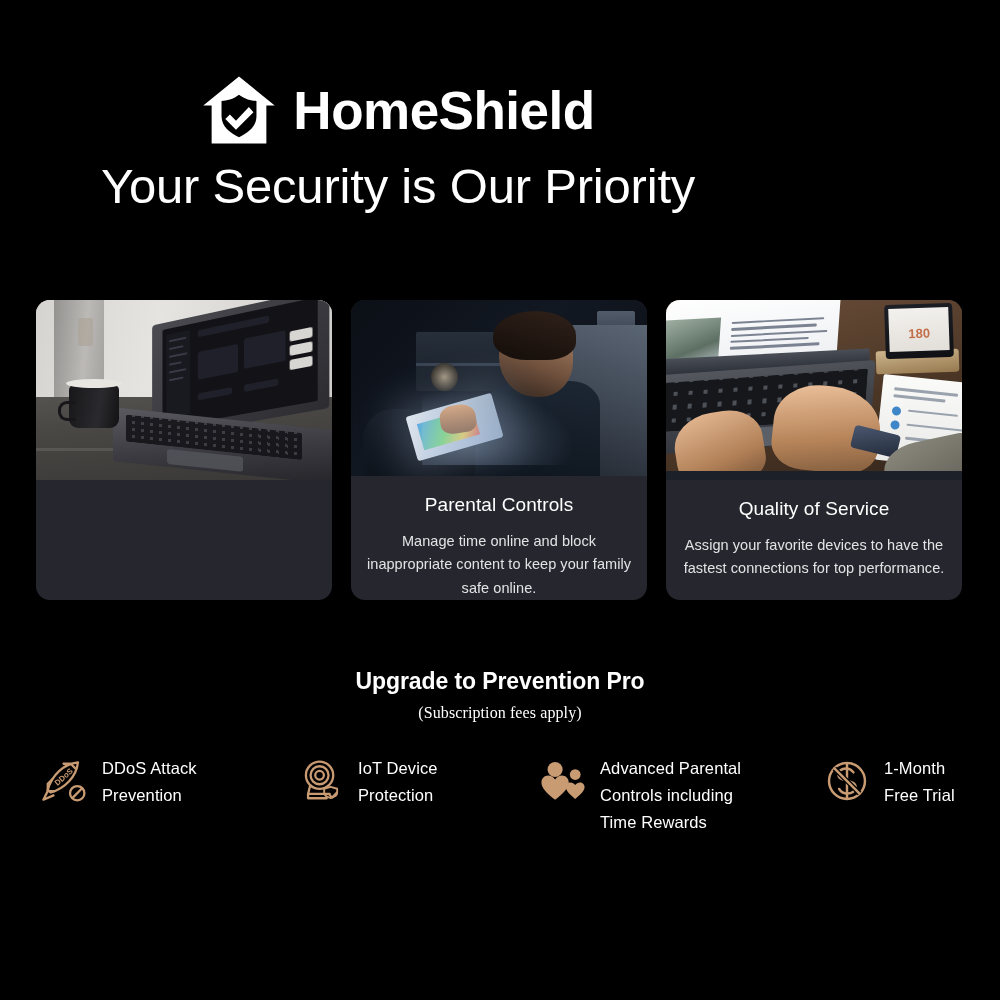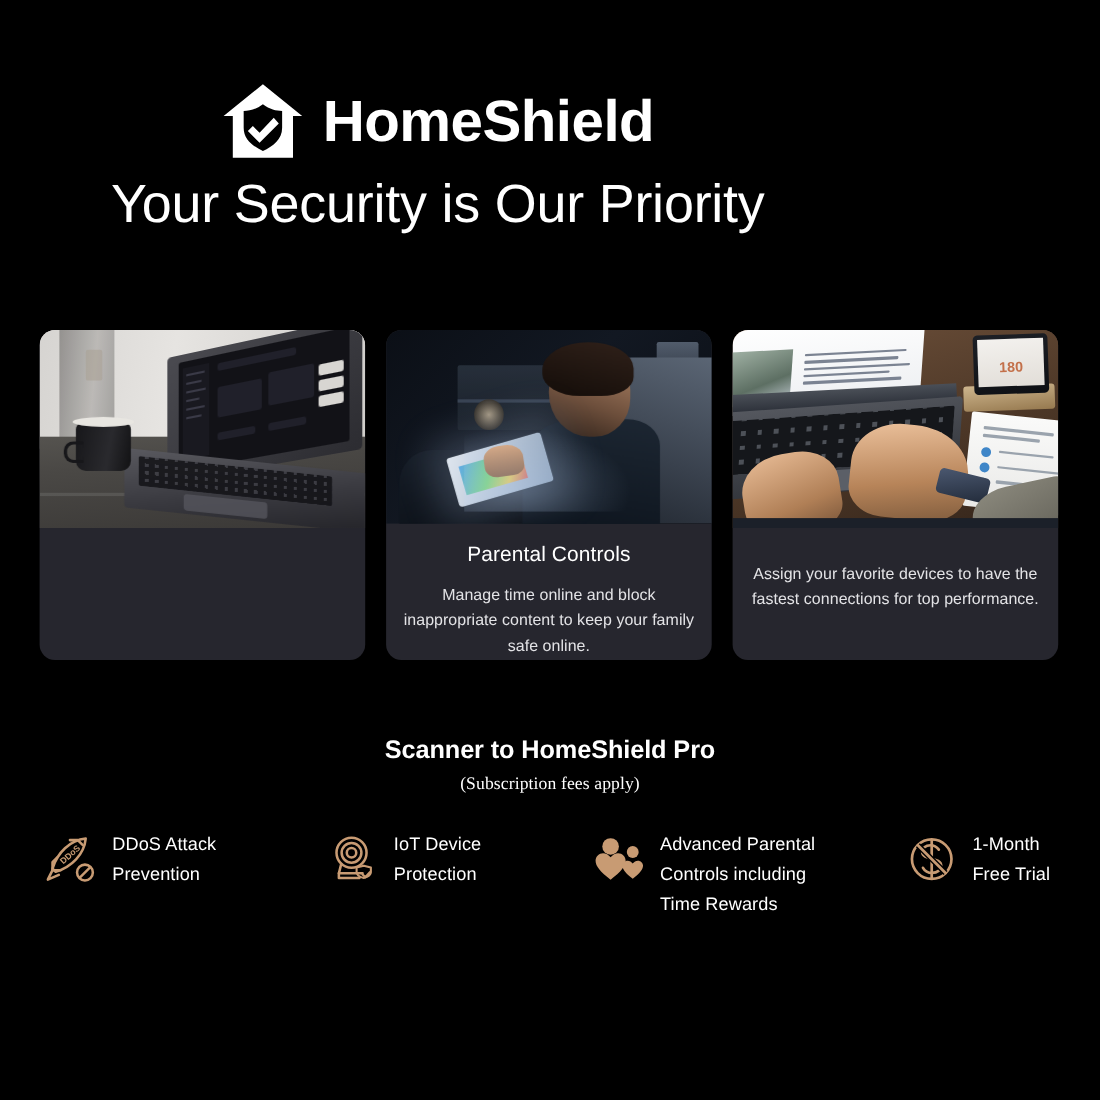--- a/index.html
+++ b/index.html
@@ -321,28 +321,29 @@
           <div class="dot" style="left:12%;top:68%"></div>
           <div class="pl" style="left:28%;top:70%;width:46%"></div>
         </div>
         <div class="handL"></div>
         <div class="handR"></div>
         <div class="watch"></div>
         <div class="sleeve"></div>
         <div class="botbar"></div>
       </div>
       <div class="card-body">
+        <div class="card-title">Quality of Service</div>
         <div class="card-desc">Assign your favorite devices to have the fastest connections for top performance.</div>
       </div>
     </div>
 
   </div>
 
   <div class="pro">
-    <div class="pro-title">Scanner to HomeShield Pro</div>
+    <div class="pro-title">Upgrade to Prevention Pro</div>
     <div class="pro-sub">(Subscription fees apply)</div>
   </div>
 
   <div class="features">
 
     <div class="feature f1">
       <svg class="feat-icon" viewBox="0 0 64 64">
         <g fill="none" stroke="#c89b73" stroke-width="3.2" stroke-linejoin="round" stroke-linecap="round">
           <path d="M8 44 C14 24 30 8 50 6 C48 26 32 42 12 48 Z"></path>
           <path d="M14 30 L8 36 L8 46 L18 46"></path>

